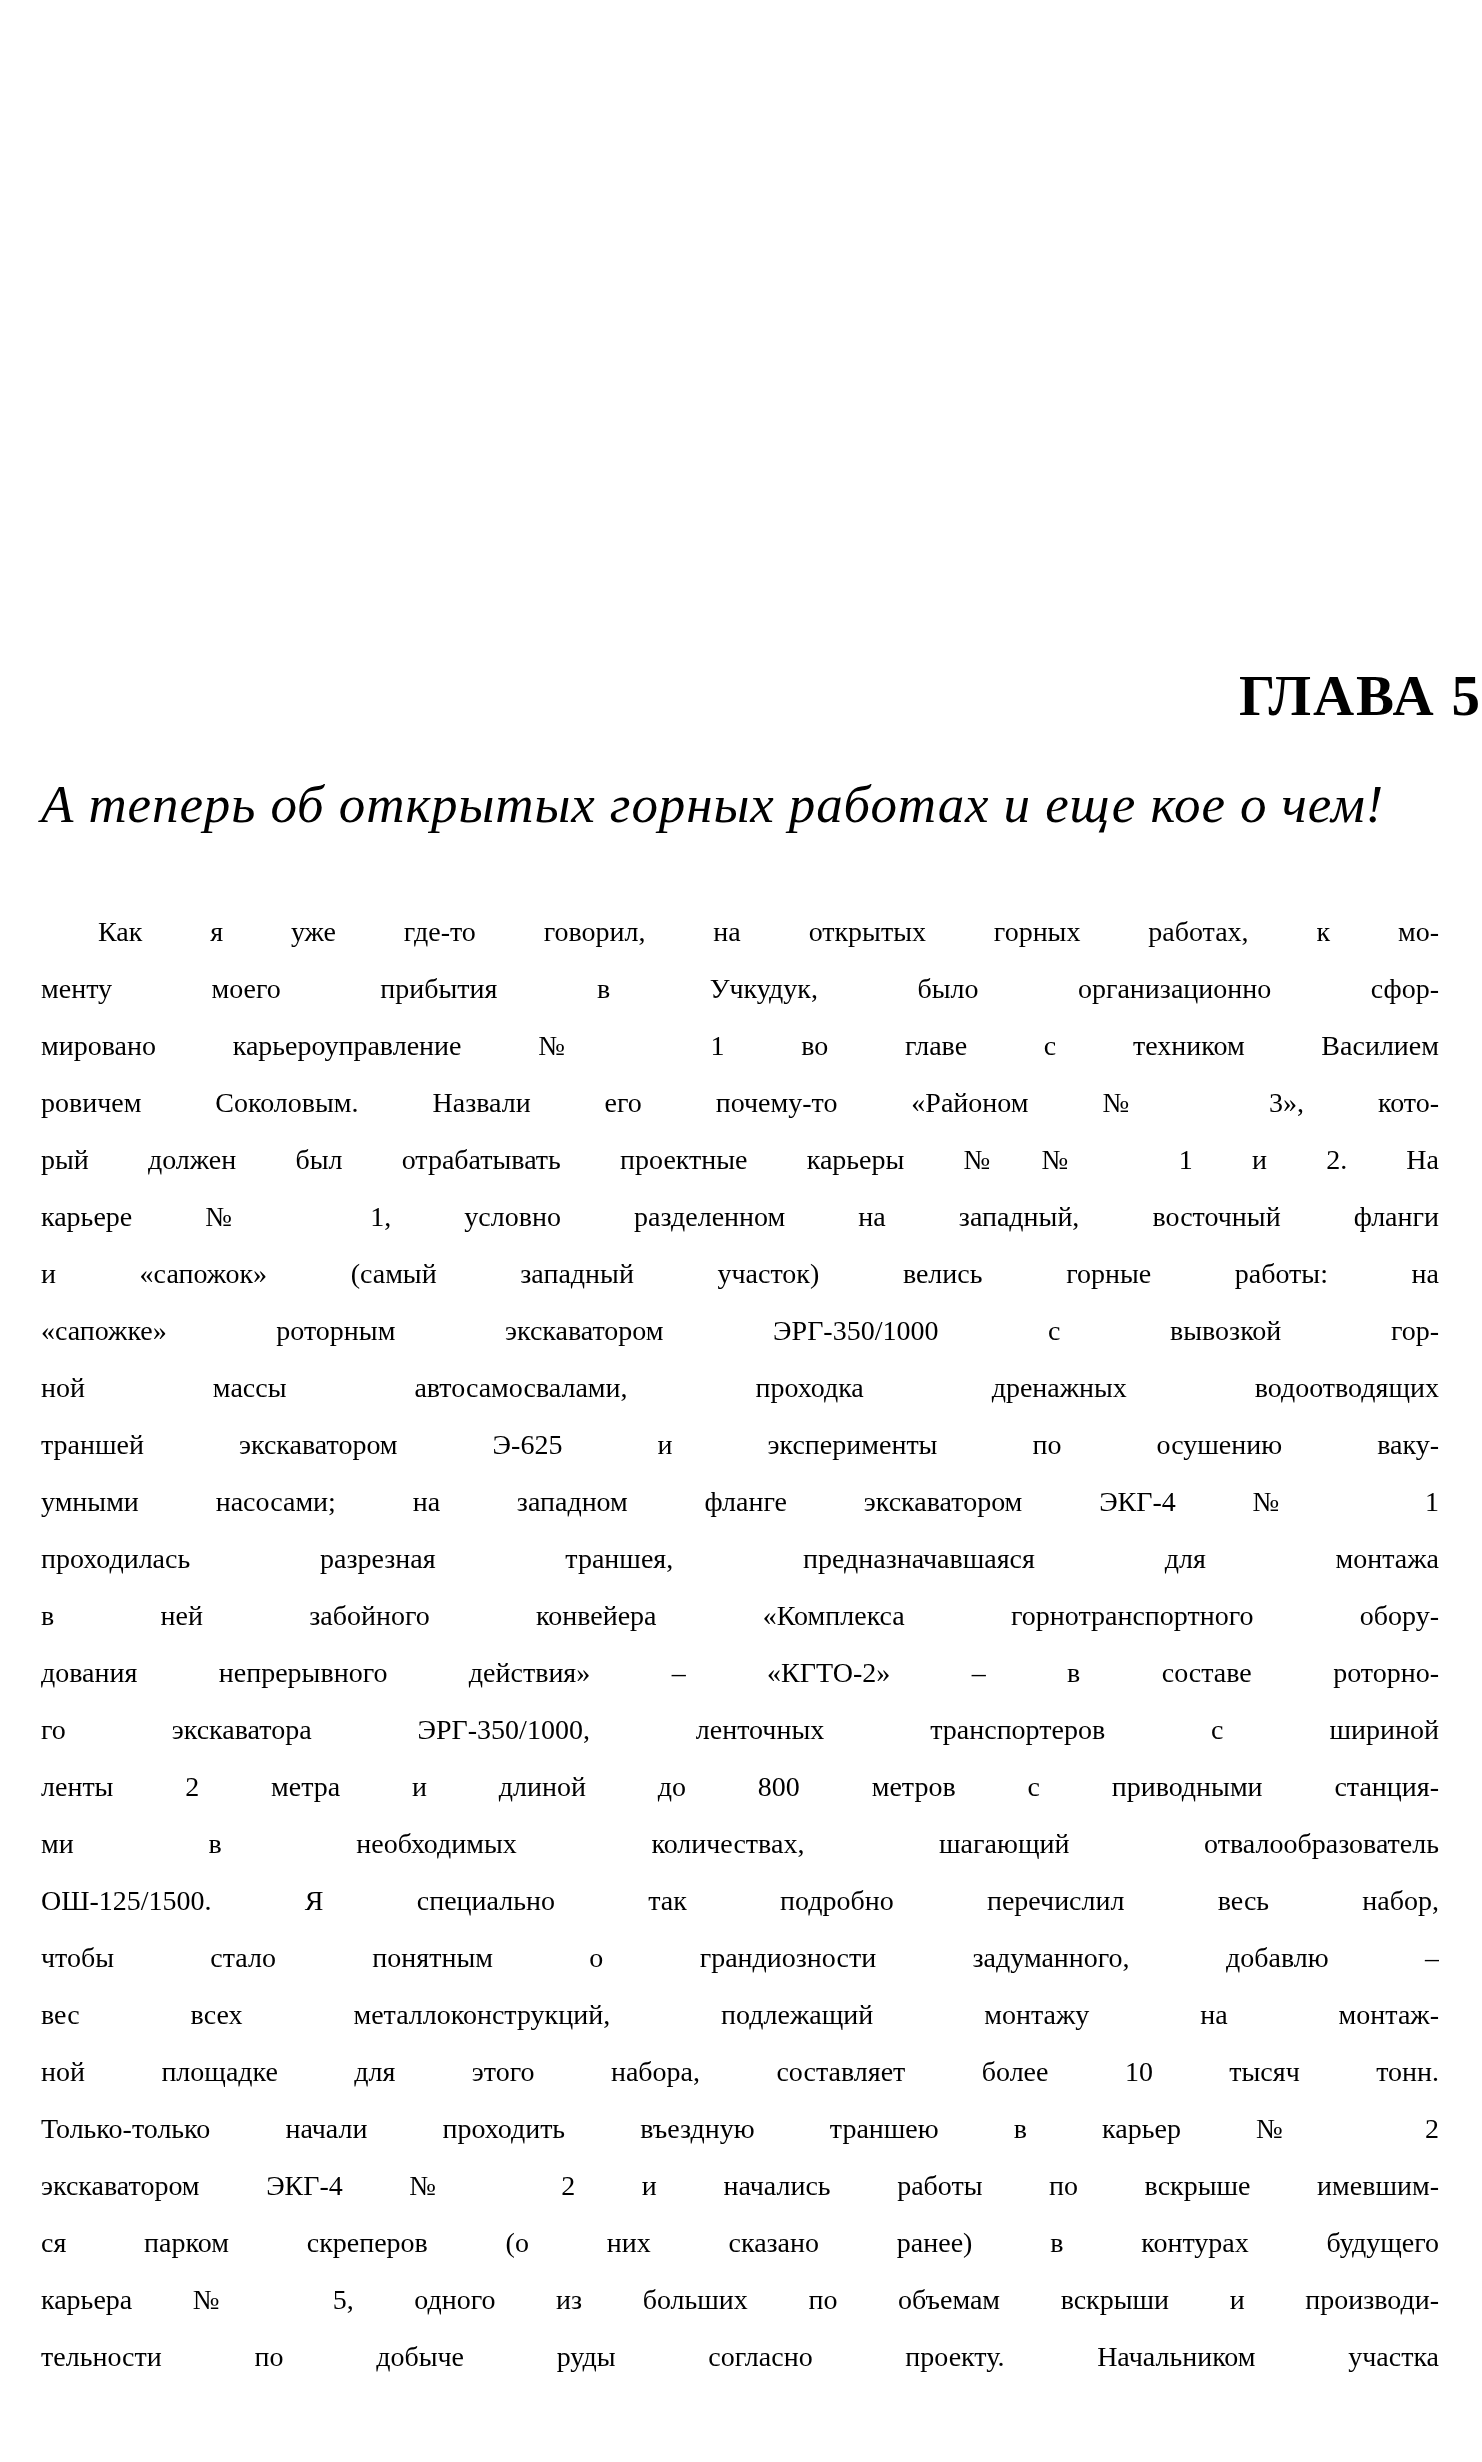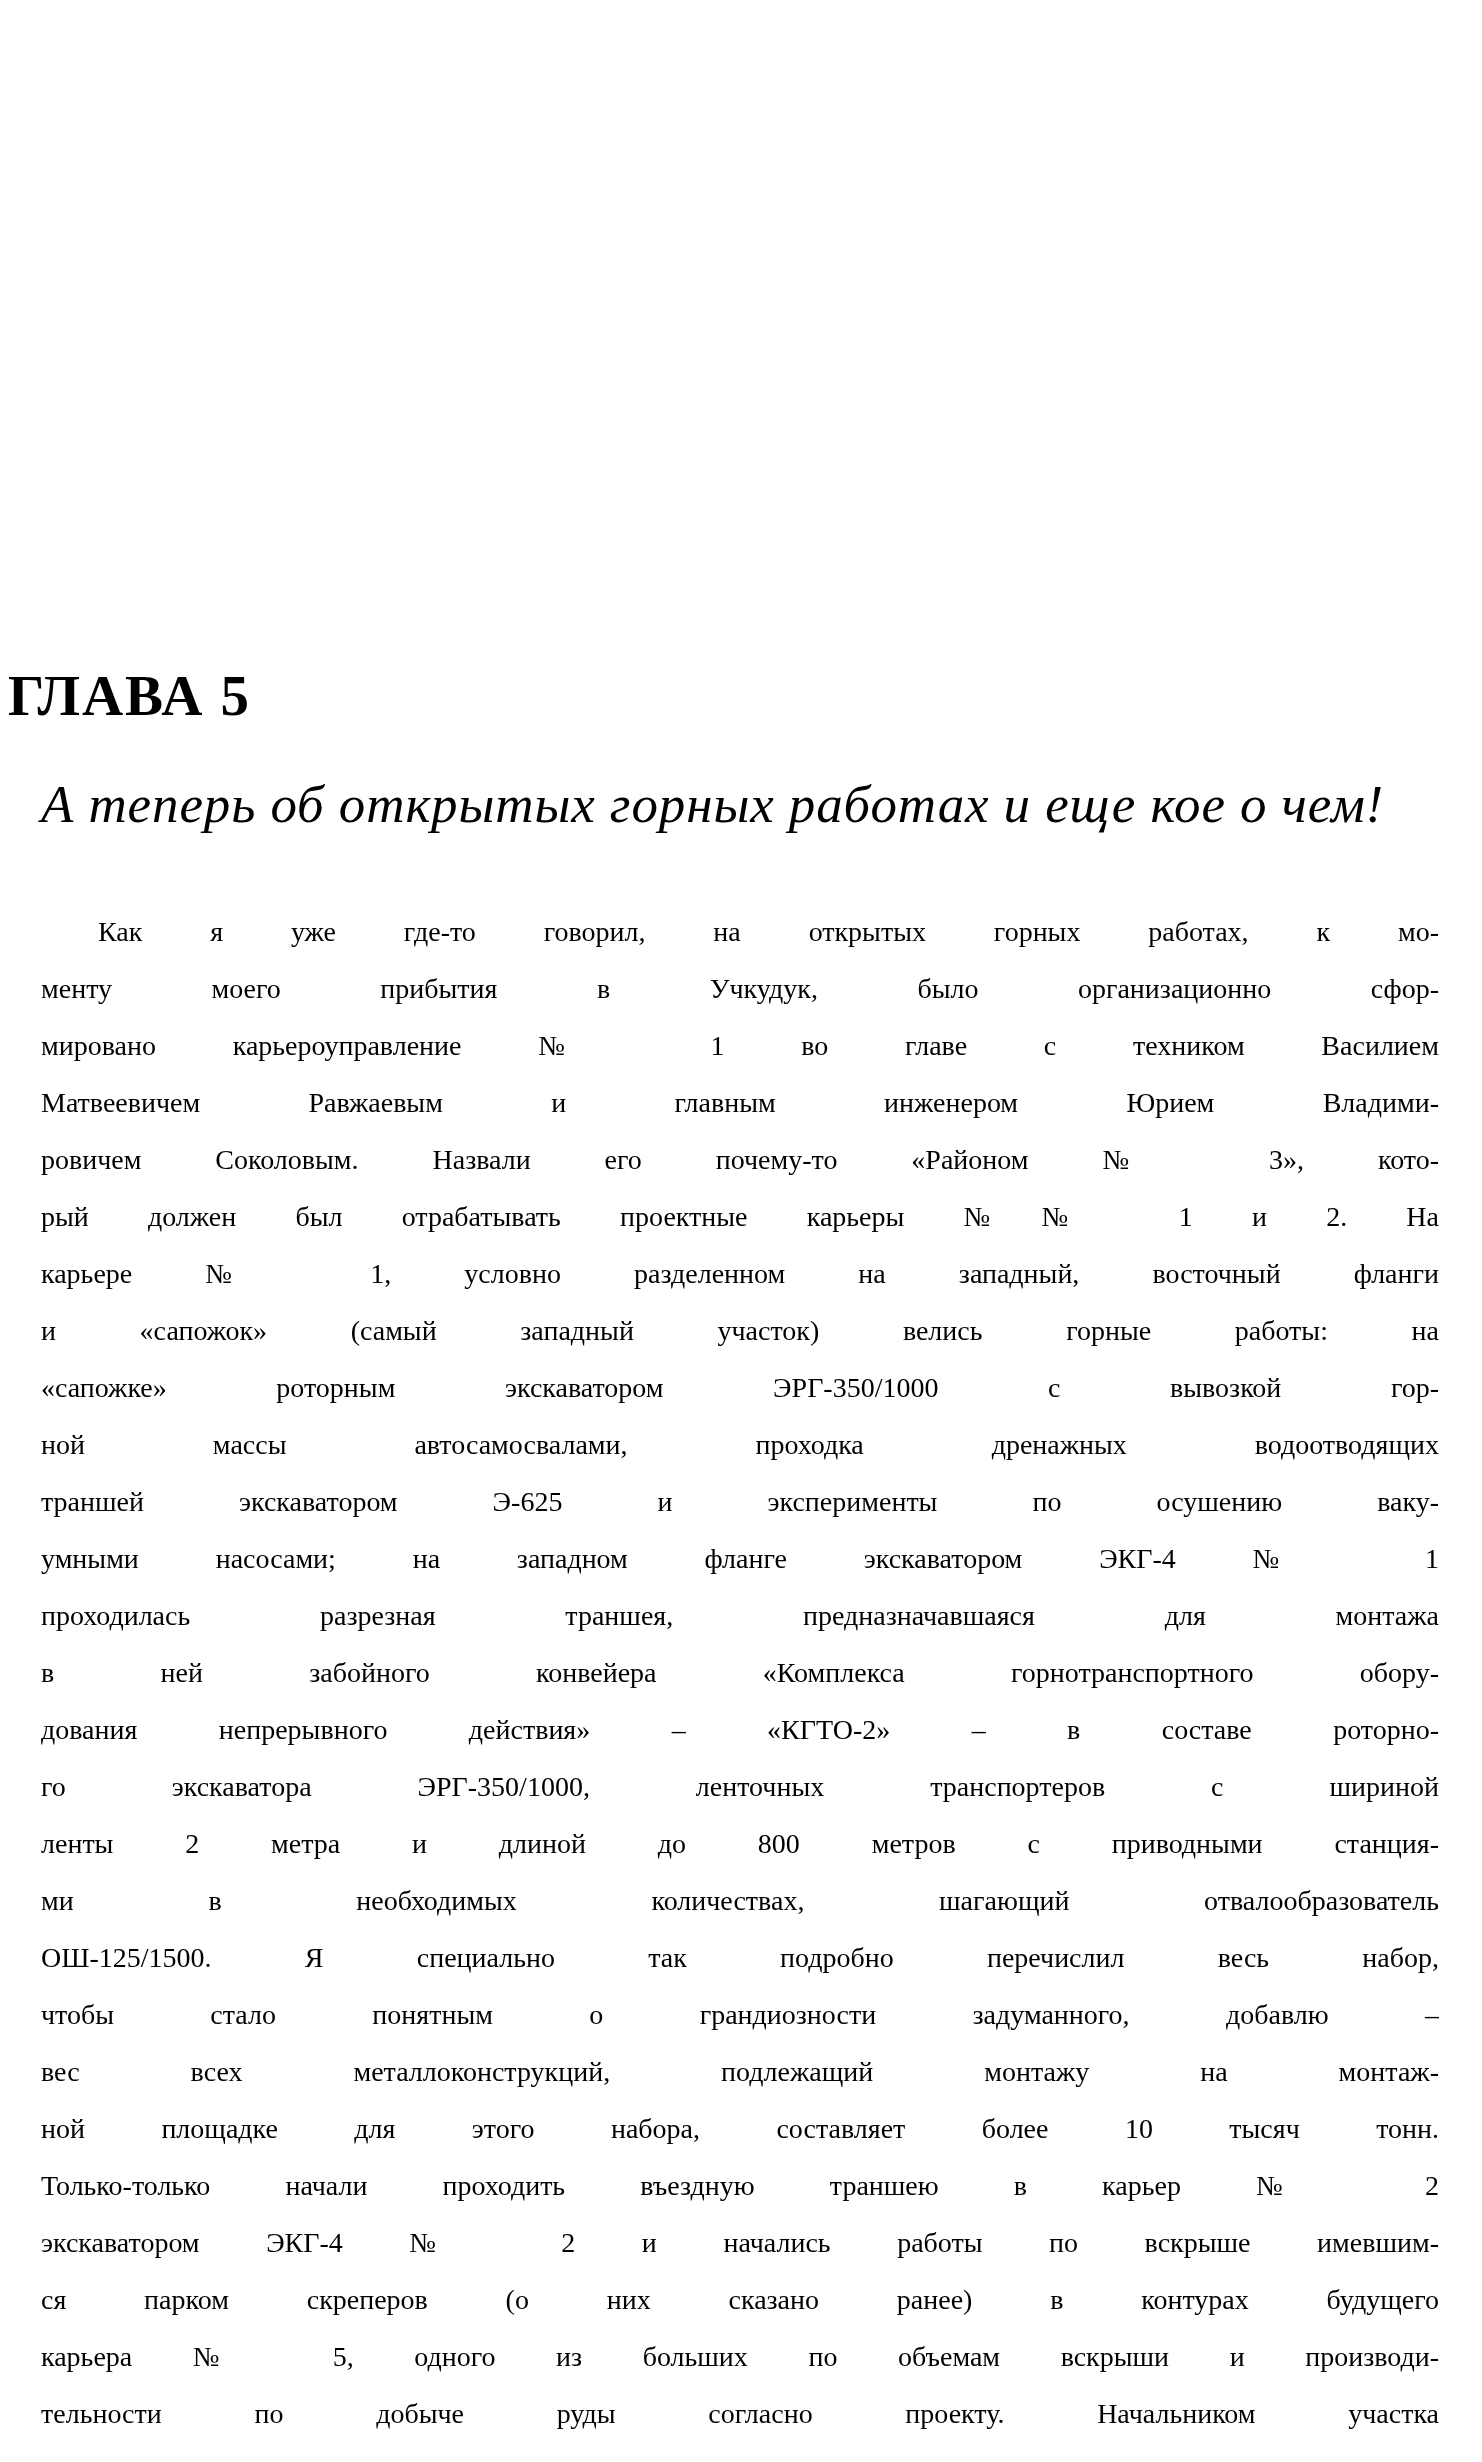--- a/index.html
+++ b/index.html
@@ -12,23 +12,23 @@
     width: 1482px;
     height: 2462px;
     background: #ffffff;
     color: #000000;
     font-family: "Liberation Serif", "DejaVu Serif", serif;
     overflow: hidden;
   }
   .chapter-title {
     position: absolute;
     top: 667px;
-    left: 8px;
+    left: 0;
     right: 0;
-    text-align: left;
+    text-align: right;
     font-size: 57px;
     font-weight: bold;
     line-height: 1;
     letter-spacing: 1.9px;
   }
   .chapter-subtitle {
     position: absolute;
     top: 773px;
     left: 41px;
     right: 43px;
@@ -63,21 +63,20 @@
 
 <div class="page">
   <div class="chapter-title">ГЛАВА 5</div>
 
   <div class="chapter-subtitle">А теперь об открытых горных работах и еще кое о чем!</div>
 
   <div class="body-text">
       <div class="body-line indent">Как я уже где-то говорил, на открытых горных работах, к мо-</div>
       <div class="body-line">менту моего прибытия в Учкудук, было организационно сфор-</div>
       <div class="body-line">мировано карьероуправление № 1 во главе с техником Василием</div>
-      <div class="body-line">Матвеевичем Равжаевым и главным инженером Юрием Владими-</div>
       <div class="body-line">ровичем Соколовым. Назвали его почему-то «Районом № 3», кото-</div>
       <div class="body-line">рый должен был отрабатывать проектные карьеры №№ 1 и 2. На</div>
       <div class="body-line">карьере № 1, условно разделенном на западный, восточный фланги</div>
       <div class="body-line">и «сапожок» (самый западный участок) велись горные работы: на</div>
       <div class="body-line">«сапожке» роторным экскаватором ЭРГ-350/1000 с вывозкой гор-</div>
       <div class="body-line">ной массы автосамосвалами, проходка дренажных водоотводящих</div>
       <div class="body-line">траншей экскаватором Э-625 и эксперименты по осушению ваку-</div>
       <div class="body-line">умными насосами; на западном фланге экскаватором ЭКГ-4 № 1</div>
       <div class="body-line">проходилась разрезная траншея, предназначавшаяся для монтажа</div>
       <div class="body-line">в ней забойного конвейера «Комплекса горнотранспортного обору-</div>

